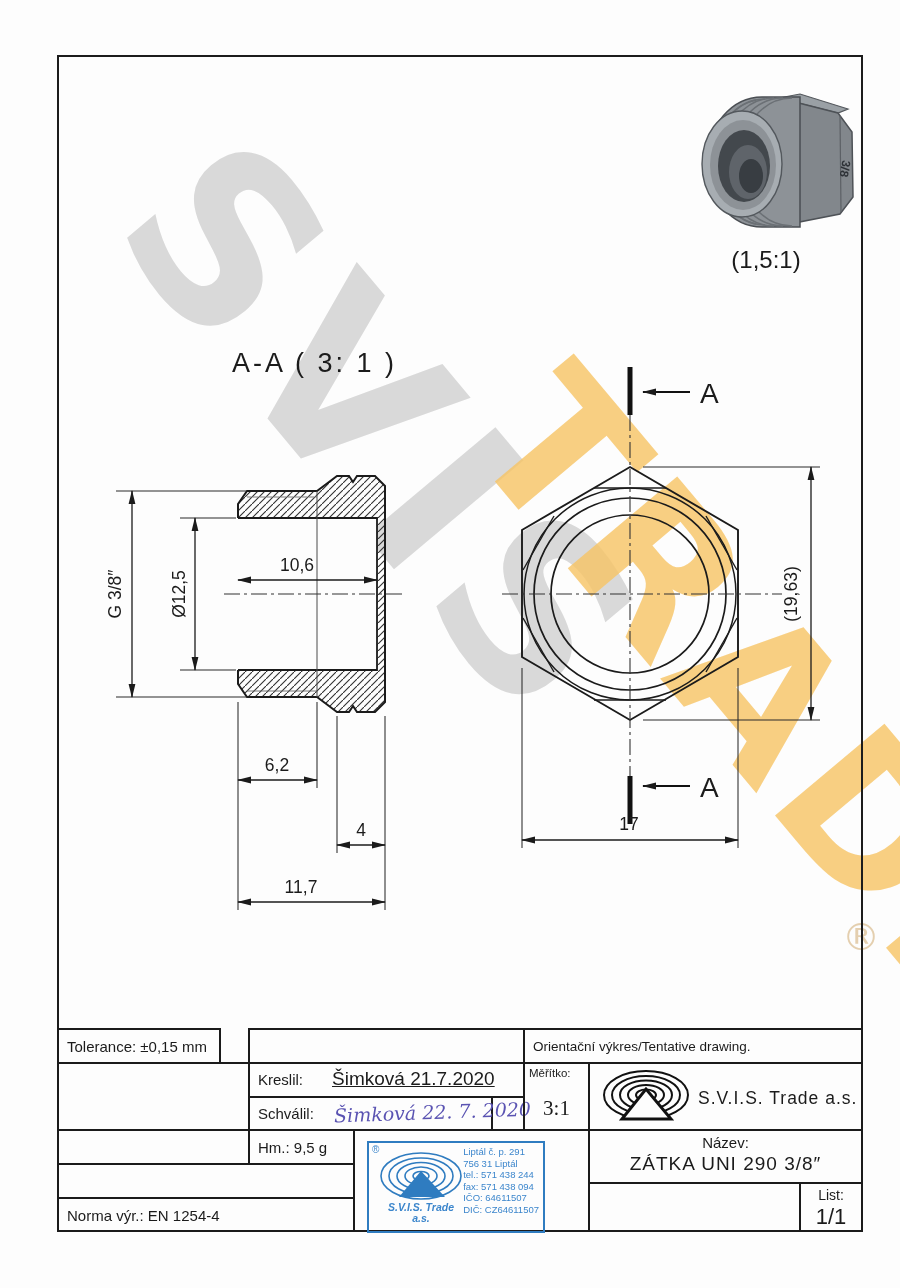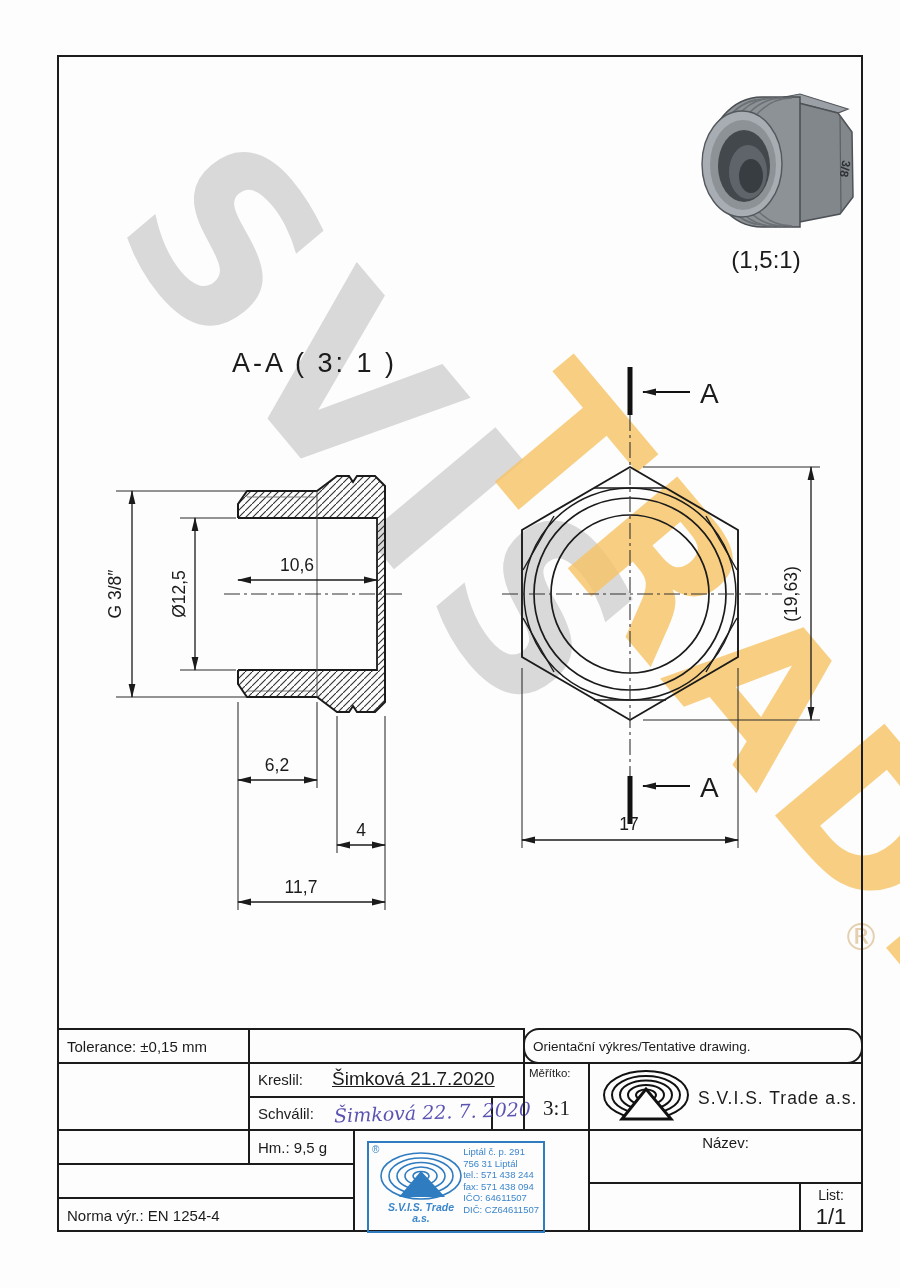--- a/index.html
+++ b/index.html
@@ -167,25 +167,25 @@
       <ellipse cx="743" cy="165" rx="33" ry="45" fill="#8d9297"></ellipse>
       <ellipse cx="744" cy="166" rx="26" ry="36" fill="#43484d"></ellipse>
       <ellipse cx="748" cy="172" rx="19" ry="27" fill="#5f646a"></ellipse>
       <ellipse cx="751" cy="176" rx="12" ry="17" fill="#383d42"></ellipse>
       <text transform="rotate(100 841 168)" x="841" y="168" font-size="12" font-weight="bold" fill="#2e3237" text-anchor="middle">3/8</text>
       <text x="766" y="268" text-anchor="middle" font-size="24" fill="#1b1b1b">(1,5:1)</text>
     </g>
   </svg>
 
   <div class="tb">
-    <div class="cell" style="left:0;top:0;width:193px;height:36px;">
+    <div class="cell" style="left:0;top:0;width:164px;height:36px;">
       <div class="lab">Tolerance: ±0,15 mm</div>
     </div>
     <div class="cell" style="left:191px;top:0;width:277px;height:36px;"></div>
-    <div class="cell" style="left:466px;top:0;width:340px;height:36px;border-radius:16px;">
+    <div class="cell" style="left:466px;top:0;width:340px;height:36px;">
       <div class="lab" style="font-size:13.5px;top:9px;">Orientační výkres/Tentative drawing.</div>
     </div>
 
     <div class="cell" style="left:0;top:34px;width:193px;height:69px;"></div>
     <div class="cell" style="left:191px;top:34px;width:277px;height:36px;">
       <div class="kv">Kreslil:</div>
       <div class="kvval">Šimková 21.7.2020</div>
     </div>
     <div class="cell" style="left:191px;top:68px;width:245px;height:35px;">
       <div class="kv">Schválil:</div>
@@ -240,20 +240,21 @@
           <div>tel.: 571 438 244</div>
           <div>fax: 571 438 094</div>
           <div>IČO: 64611507</div>
           <div>DIČ: CZ64611507</div>
         </div>
       </div>
     </div>
 
     <div class="cell" style="left:531px;top:101px;width:275px;height:55px;">
       <div class="center-lab">Název:</div>
+      <div class="center-val">ZÁTKA UNI 290 3/8″</div>
     </div>
     <div class="cell" style="left:742px;top:154px;width:64px;height:50px;">
       <div class="list-lab">List:</div>
       <div class="list-val">1/1</div>
     </div>
   </div>
 
 </div>
 
 </body></html>

